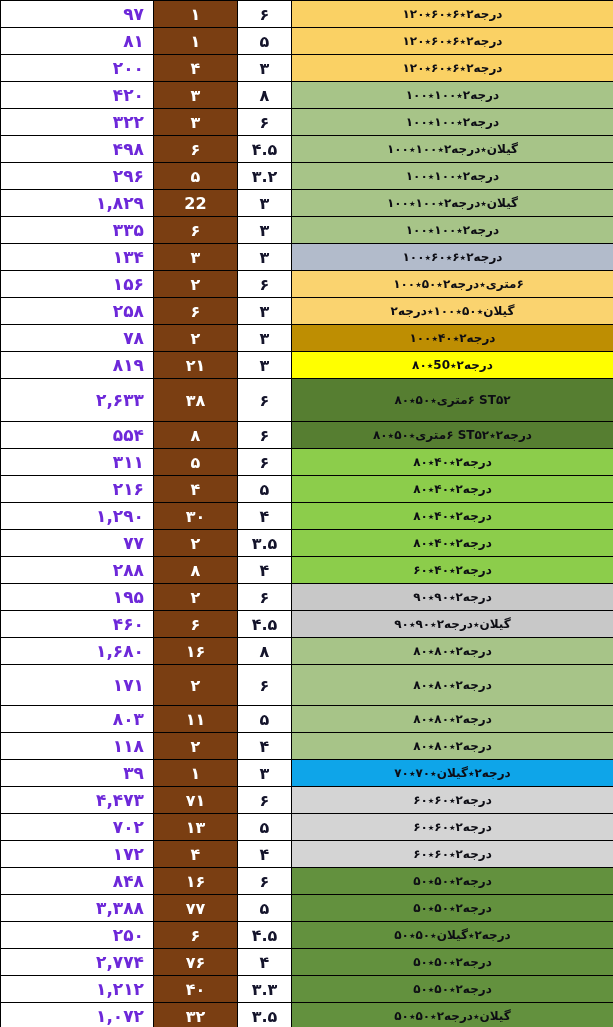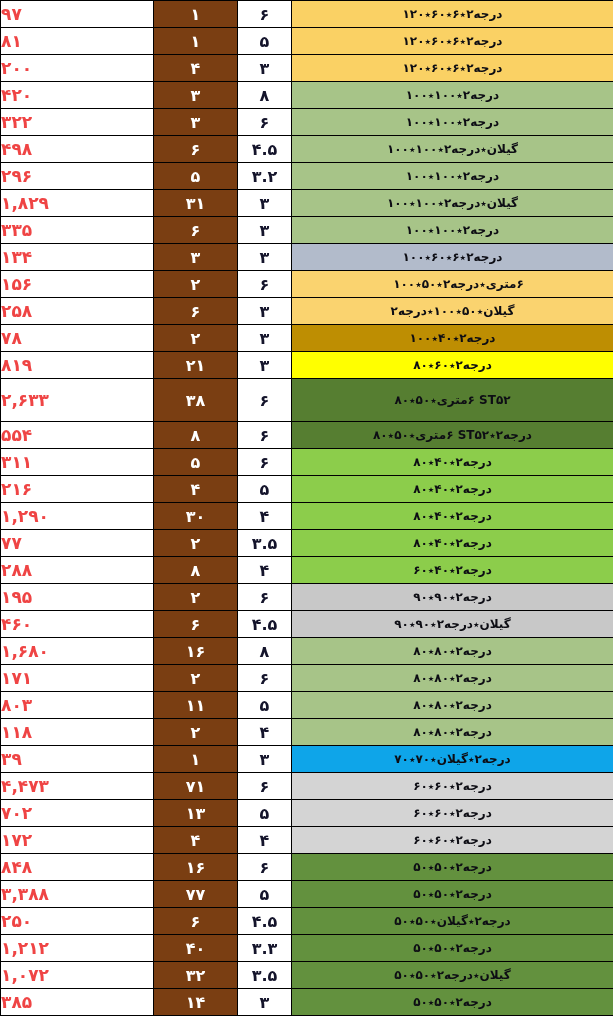--- a/index.html
+++ b/index.html
@@ -1,21 +1,21 @@
 <!DOCTYPE html>
 <html lang="fa"><head>
 <meta charset="utf-8">
 <style>
   html,body{margin:0;padding:0;background:#fff;}
   body{font-family:"DejaVu Sans",sans-serif;}
   #sheet{width:613px;height:1027px;overflow:hidden;background:#fff;}
   table{border-collapse:collapse;table-layout:fixed;width:613px;}
   td{border:1px solid #000;height:26px;padding:0;vertical-align:middle;
      font-weight:bold;overflow:hidden;white-space:nowrap;}
-  td.c1{background:#ffffff;color:#ef4444;padding-right:9px;
+  td.c1{background:#ffffff;color:#6d28d9;text-align:right;padding-right:9px;
         font-size:17px;direction:ltr;}
   td.c2{background:#7a3e12;color:#ffffff;text-align:center;font-size:16px;direction:ltr;}
   td.c3{background:#ffffff;color:#14142b;text-align:center;font-size:16px;direction:ltr;}
   td.c4{color:#0d0d14;text-align:center;font-size:12px;direction:rtl;}
 </style>
 </head>
 <body>
 
 <div id="sheet">
   <table>
@@ -63,21 +63,21 @@
           <td class="c4" style="background: rgb(167, 196, 136);">گیلان٭درجه۲٭۱۰۰٭۱۰۰</td>
         </tr>
         <tr style="height: 27px;">
           <td class="c1">۲۹۶</td>
           <td class="c2">۵</td>
           <td class="c3">۳.۲</td>
           <td class="c4" style="background: rgb(167, 196, 136);">درجه۲٭۱۰۰٭۱۰۰</td>
         </tr>
         <tr style="height: 27px;">
           <td class="c1">۱,۸۲۹</td>
-          <td class="c2">۳۱</td>
+          <td class="c2">22</td>
           <td class="c3">۳</td>
           <td class="c4" style="background: rgb(167, 196, 136);">گیلان٭درجه۲٭۱۰۰٭۱۰۰</td>
         </tr>
         <tr style="height: 27px;">
           <td class="c1">۳۳۵</td>
           <td class="c2">۶</td>
           <td class="c3">۳</td>
           <td class="c4" style="background: rgb(167, 196, 136);">درجه۲٭۱۰۰٭۱۰۰</td>
         </tr>
         <tr style="height: 27px;">
@@ -101,21 +101,21 @@
         <tr style="height: 27px;">
           <td class="c1">۷۸</td>
           <td class="c2">۲</td>
           <td class="c3">۳</td>
           <td class="c4" style="background: rgb(190, 142, 2);">درجه۲٭۴۰٭۱۰۰</td>
         </tr>
         <tr style="height: 27px; margin-left: 14px;">
           <td class="c1">۸۱۹</td>
           <td class="c2">۲۱</td>
           <td class="c3">۳</td>
-          <td class="c4" style="background: rgb(255, 255, 0);">درجه۲٭۶۰٭۸۰</td>
+          <td class="c4" style="background: rgb(255, 255, 0);">درجه۲٭50٭۸۰</td>
         </tr>
         <tr style="height: 43px; margin-left: 48px;">
           <td class="c1">۲,۶۳۳</td>
           <td class="c2">۳۸</td>
           <td class="c3">۶</td>
           <td class="c4" style="background: rgb(86, 126, 49);">ST۵۲ ‏۶متری٭۵۰٭۸۰</td>
         </tr>
         <tr style="height: 27px; margin-top: 32px;">
           <td class="c1">۵۵۴</td>
           <td class="c2">۸</td>
@@ -163,21 +163,21 @@
           <td class="c2">۶</td>
           <td class="c3">۴.۵</td>
           <td class="c4" style="background: rgb(200, 200, 200);">گیلان٭درجه۲٭۹۰٭۹۰</td>
         </tr>
         <tr style="height: 27px;">
           <td class="c1">۱,۶۸۰</td>
           <td class="c2">۱۶</td>
           <td class="c3">۸</td>
           <td class="c4" style="background: rgb(167, 196, 136);">درجه۲٭۸۰٭۸۰</td>
         </tr>
-        <tr style="height: 27px;">
+        <tr style="height: 41px;">
           <td class="c1">۱۷۱</td>
           <td class="c2">۲</td>
           <td class="c3">۶</td>
           <td class="c4" style="background: rgb(167, 196, 136);">درجه۲٭۸۰٭۸۰</td>
         </tr>
         <tr style="height: 27px;">
           <td class="c1">۸۰۳</td>
           <td class="c2">۱۱</td>
           <td class="c3">۵</td>
           <td class="c4" style="background: rgb(167, 196, 136);">درجه۲٭۸۰٭۸۰</td>
@@ -222,20 +222,26 @@
           <td class="c1">۳,۳۸۸</td>
           <td class="c2">۷۷</td>
           <td class="c3">۵</td>
           <td class="c4" style="background: rgb(99, 145, 62);">درجه۲٭۵۰٭۵۰</td>
         </tr>
         <tr style="height: 27px;">
           <td class="c1">۲۵۰</td>
           <td class="c2">۶</td>
           <td class="c3">۴.۵</td>
           <td class="c4" style="background: rgb(99, 145, 62);">درجه۲٭گیلان٭۵۰٭۵۰</td>
+        </tr>
+        <tr style="height: 27px;">
+          <td class="c1">۲,۷۷۴</td>
+          <td class="c2">۷۶</td>
+          <td class="c3">۴</td>
+          <td class="c4" style="background: rgb(99, 145, 62);">درجه۲٭۵۰٭۵۰</td>
         </tr>
         <tr style="height: 27px;">
           <td class="c1">۱,۲۱۲</td>
           <td class="c2">۴۰</td>
           <td class="c3">۳.۳</td>
           <td class="c4" style="background: rgb(99, 145, 62);">درجه۲٭۵۰٭۵۰</td>
         </tr>
         <tr style="height: 27px;">
           <td class="c1">۱,۰۷۲</td>
           <td class="c2">۳۲</td>

